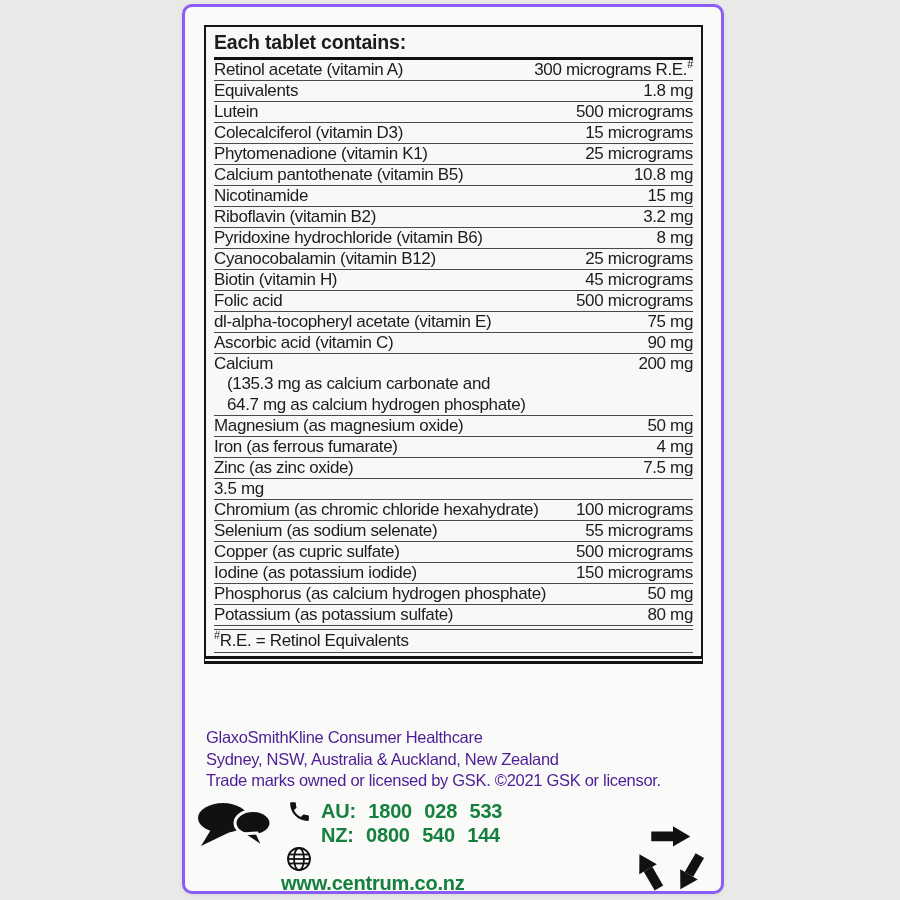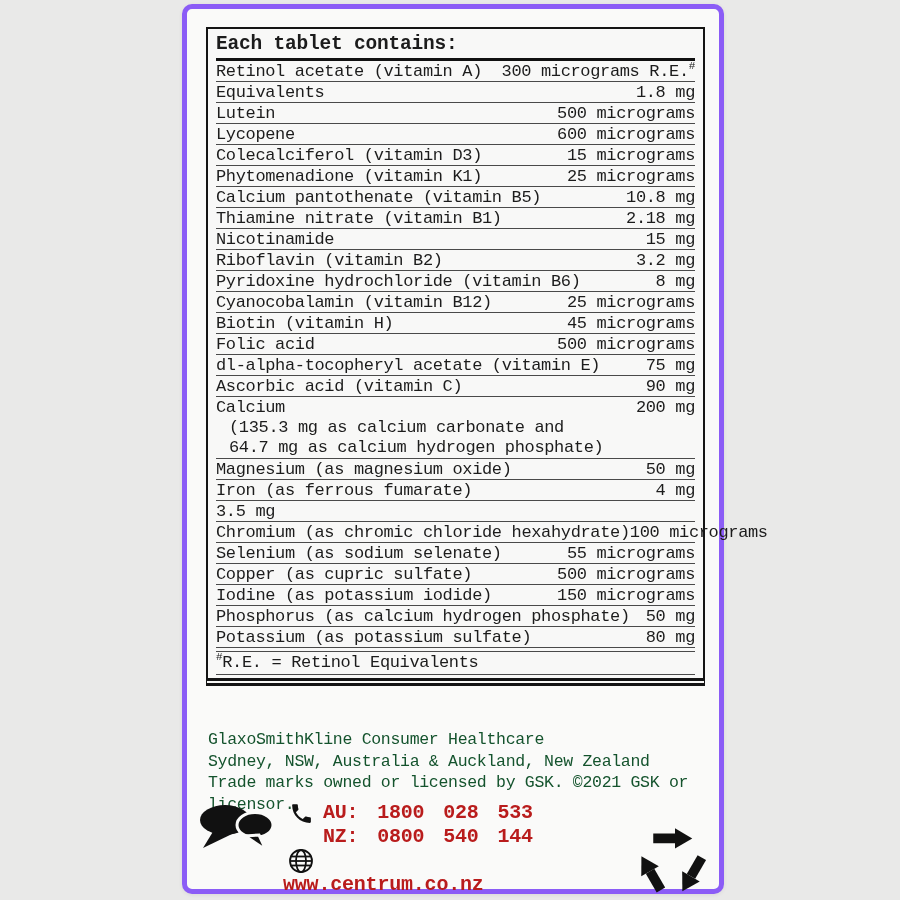--- a/index.html
+++ b/index.html
@@ -5,24 +5,23 @@
   html,body{margin:0;padding:0;}
   body{
     width:900px;height:900px;position:relative;
     background:#e9e9e8;
     font-family:"Liberation Sans", sans-serif;
     color:#1c1c1c;
     overflow:hidden;
   }
   .panel{
     position:absolute;left:182px;top:4px;width:542px;height:890px;
-    background:#fafaf9;border:5px solid #8b5cf6;border-radius:10px;
+    background:#fafaf9;border:3px solid #8b5cf6;border-radius:10px;
     box-shadow:0 1px 4px rgba(0,0,0,0.07);
     box-sizing:border-box;
-    font-family:Liberation Mono, monospace;
   }
   
   .tbl{
     position:absolute;left:19px;top:18px;width:499px;
     box-sizing:border-box;
     border:2.5px solid #141414;
     border-bottom:8px double #141414;
     padding:0 8px 3px 8px;
     background:#f8f8f7;
   }
@@ -45,36 +44,36 @@
   .dbl-gap{height:2.6px;border-bottom:1.1px solid #4a4a4a;}
   .footnote{
     height:22px;display:flex;align-items:center;
     font-size:17px;letter-spacing:-0.35px;
     border-bottom:1.1px solid #4a4a4a;
   }
   sup{font-size:11px;line-height:0;vertical-align:super;}
   
   .mfr{
     position:absolute;left:21px;top:720px;width:500px;
-    font-size:16.5px;line-height:21.6px;letter-spacing:-0.3px;color:#14532d;
+    font-size:16.5px;line-height:21.6px;letter-spacing:-0.3px;color:#4c1d95;
   }
   
   .contact{
     position:absolute;left:12px;top:792px;
     display:flex;align-items:flex-start;gap:8px;
   }
   .bubbles{width:76px;height:48px;margin-top:3px;}
   .contact-grid{
     display:grid;grid-template-columns:36px auto;
     align-items:center;column-gap:4px;
   }
   .cicon{display:flex;align-items:center;justify-content:center;height:24px;}
   .ctext{
     font-weight:bold;font-size:20px;line-height:24px;
-    letter-spacing:-0.2px;word-spacing:7px;color:#b91c1c;white-space:nowrap;
+    letter-spacing:-0.2px;word-spacing:7px;color:#15803d;white-space:nowrap;
   }
   .recycle{position:absolute;left:447px;top:808px;width:76px;height:84px;}
 </style>
 </head>
 <body>
 
 <div class="panel">
 
   <div class="tbl">
     <div class="tbl-header">Each tablet contains:</div>
@@ -92,50 +91,38 @@
           </div>
         </div>
         <div class="row-group">
           <div class="row">
             <span class="rname">Lutein</span>
             <span class="rval">500 micrograms</span>
           </div>
         </div>
         <div class="row-group">
           <div class="row">
-            <span class="rname">Lycopene</span>
-            <span class="rval">600 micrograms</span>
-          </div>
-        </div>
-        <div class="row-group">
-          <div class="row">
             <span class="rname">Colecalciferol (vitamin D3)</span>
             <span class="rval">15 micrograms</span>
           </div>
         </div>
         <div class="row-group">
           <div class="row">
             <span class="rname">Phytomenadione (vitamin K1)</span>
             <span class="rval">25 micrograms</span>
           </div>
         </div>
         <div class="row-group">
           <div class="row">
             <span class="rname">Calcium pantothenate (vitamin B5)</span>
             <span class="rval">10.8 mg</span>
           </div>
         </div>
         <div class="row-group">
           <div class="row">
-            <span class="rname">Thiamine nitrate (vitamin B1)</span>
-            <span class="rval">2.18 mg</span>
-          </div>
-        </div>
-        <div class="row-group">
-          <div class="row">
             <span class="rname">Nicotinamide</span>
             <span class="rval">15 mg</span>
           </div>
         </div>
         <div class="row-group">
           <div class="row">
             <span class="rname">Riboflavin (vitamin B2)</span>
             <span class="rval">3.2 mg</span>
           </div>
         </div>
@@ -186,20 +173,26 @@
         <div class="row-group">
           <div class="row">
             <span class="rname">Magnesium (as magnesium oxide)</span>
             <span class="rval">50 mg</span>
           </div>
         </div>
         <div class="row-group">
           <div class="row">
             <span class="rname">Iron (as ferrous fumarate)</span>
             <span class="rval">4 mg</span>
+          </div>
+        </div>
+        <div class="row-group">
+          <div class="row">
+            <span class="rname">Zinc (as zinc oxide)</span>
+            <span class="rval">7.5 mg</span>
           </div>
         </div>
         <div class="row-group">
           <div class="row">
             <span class="rval">3.5 mg</span>
           </div>
         </div>
         <div class="row-group">
           <div class="row">
             <span class="rname">Chromium (as chromic chloride hexahydrate)</span>

